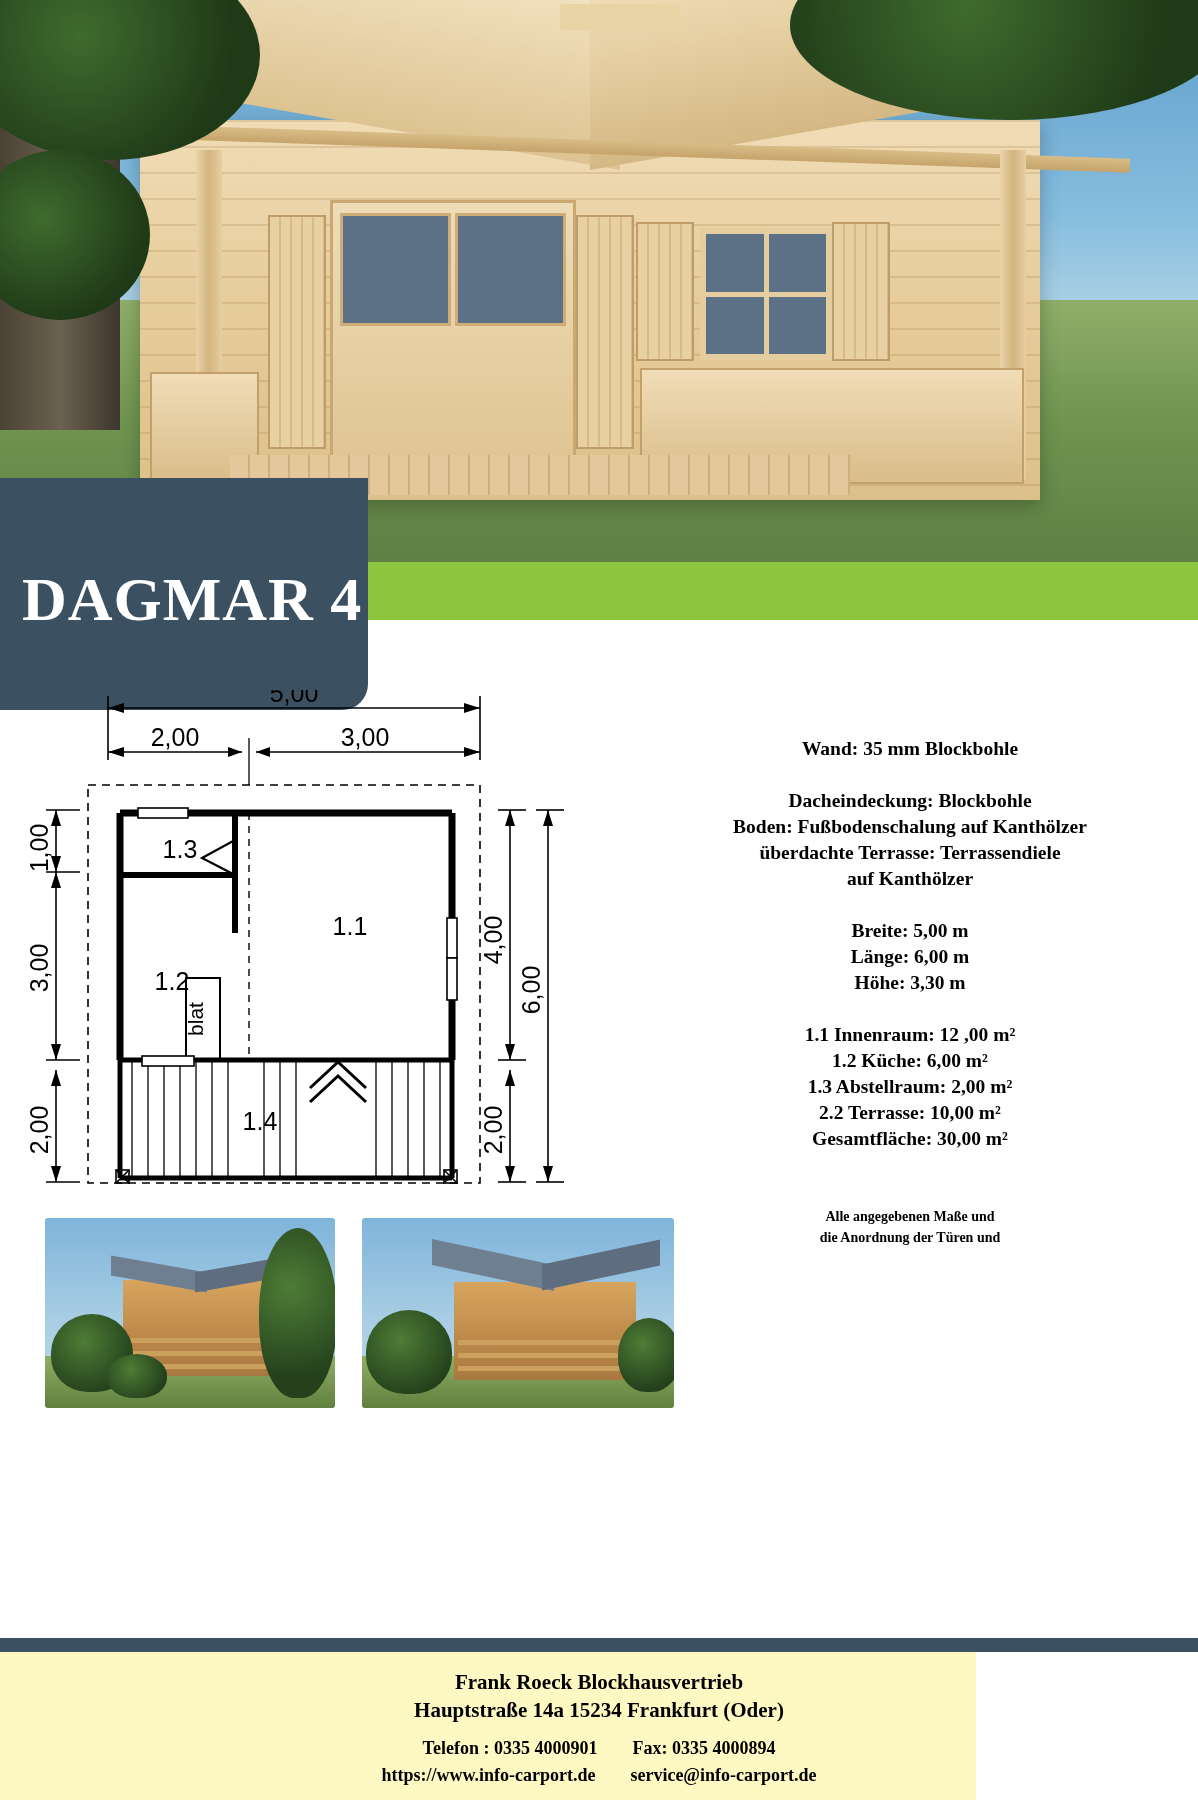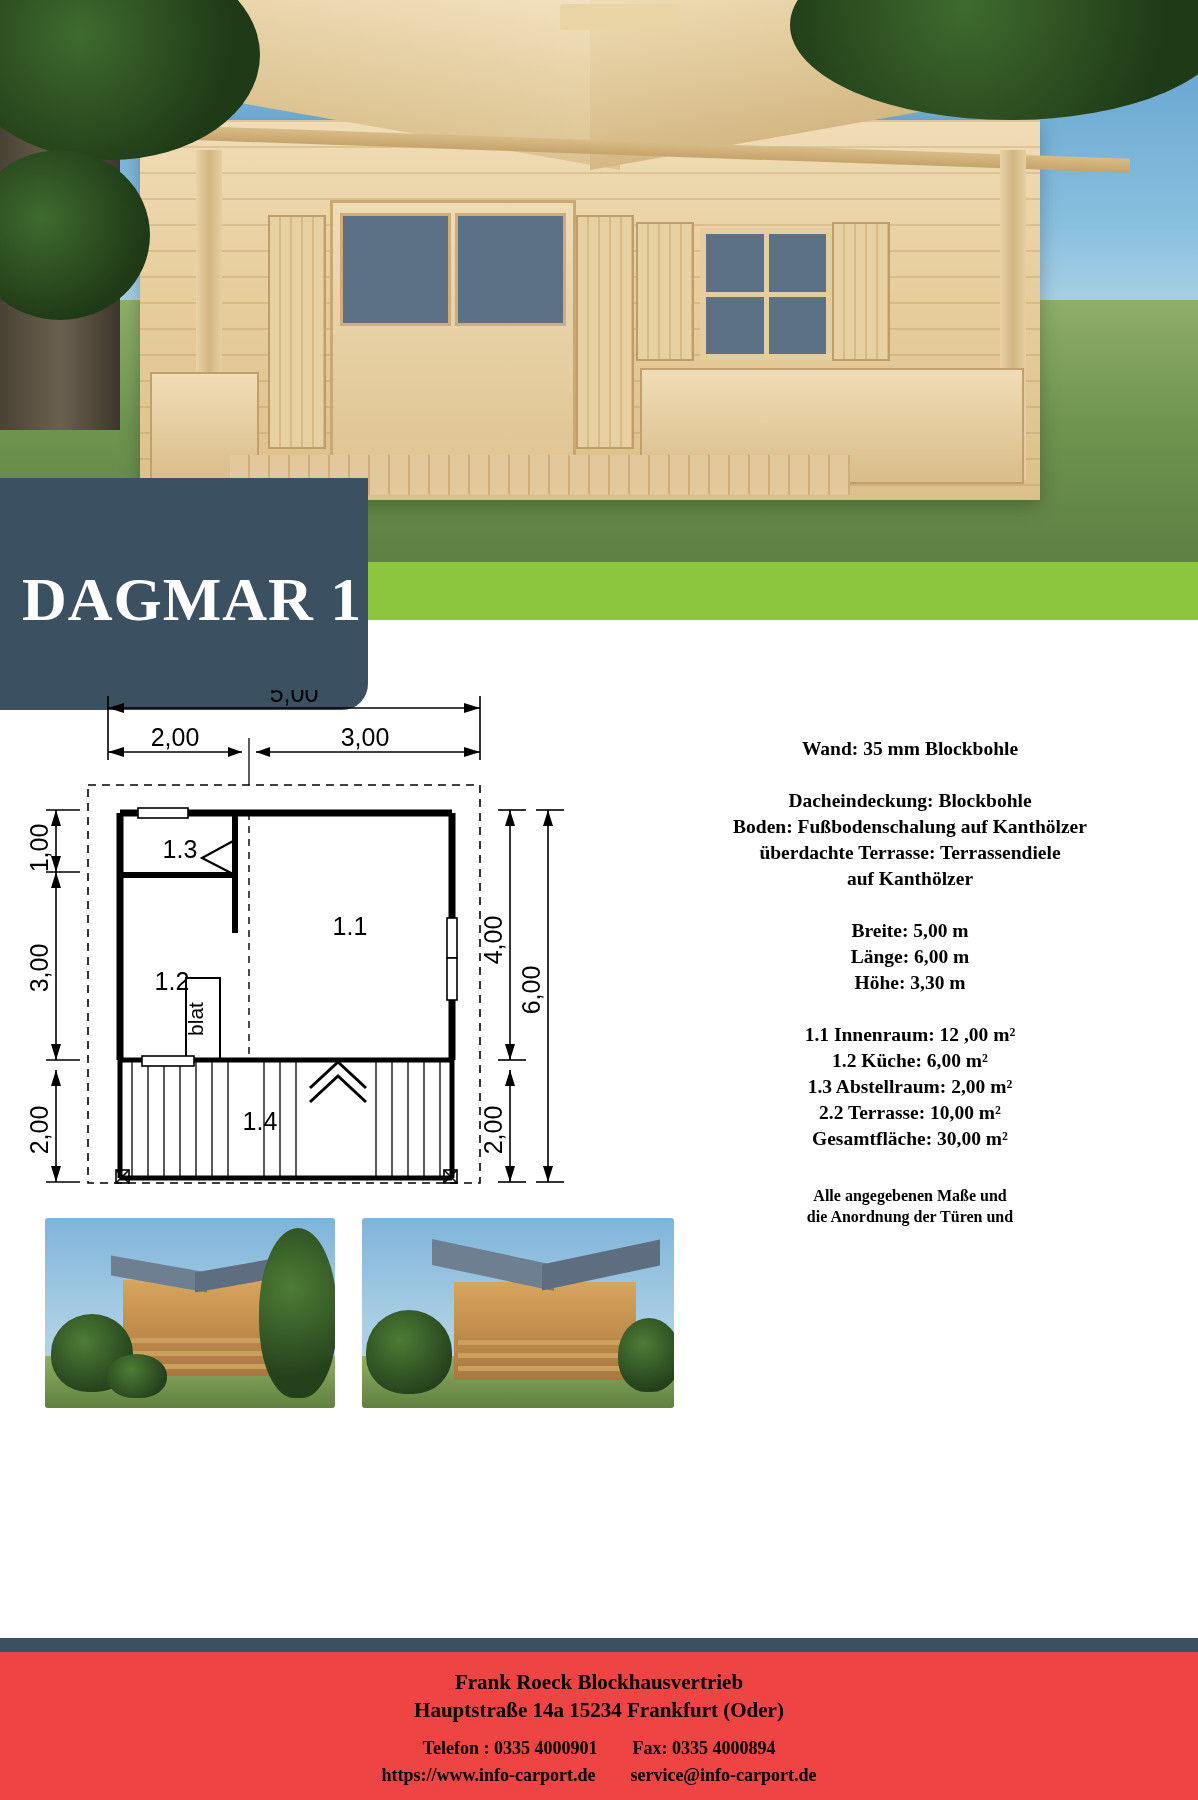--- a/index.html
+++ b/index.html
@@ -68,40 +68,40 @@
 
   
   .plan{position:absolute;left:20px;top:690px;width:600px;height:520px;}
   .plan svg{display:block;}
 
   
   .specs{position:absolute;left:640px;top:736px;width:540px;
     text-align:center;color:#000;}
   .specs .blk{font-weight:bold;font-size:19.5px;line-height:26px;}
   .specs .gap{height:26px;}
-  .specs .note{margin-top:33px;font-weight:bold;font-size:16px;line-height:21px;text-align:center;}
+  .specs .note{margin-top:54px;font-weight:bold;font-size:14px;line-height:21px;text-align:center;}
 
   
   .thumbs{position:absolute;left:0;top:1218px;width:1198px;height:190px;}
   .thumb{position:absolute;top:0;height:190px;overflow:hidden;border-radius:3px;}
   .t1{left:45px;width:290px;}
   .t2{left:362px;width:312px;}
   .th-sky{position:absolute;inset:0;background:linear-gradient(180deg,#7fb4da 0%,#a9cee4 55%,#bcd9e8 100%);}
   .th-ground{position:absolute;left:0;bottom:0;width:100%;height:52px;
     background:linear-gradient(180deg,#8fae64,#60803f);}
   .th-house{position:absolute;background:linear-gradient(180deg,#d8a55f 0%,#c08d4c 50%,#a97840 100%);}
   .th-roofL{position:absolute;background:#6f7f92;}
   .th-roofR{position:absolute;background:#5e6e80;}
   .th-bush{position:absolute;border-radius:50% 50% 45% 45%;
     background:radial-gradient(circle at 40% 35%,#4e7c36,#24411c 75%);}
   .th-rail{position:absolute;background:repeating-linear-gradient(180deg,#caa05c 0 5px,rgba(0,0,0,0) 5px 13px);}
 
   
   .foot-dark{position:absolute;left:0;top:1638px;width:1198px;height:14px;background:#3b5060;}
-  .foot-green{position:absolute;left:0;top:1652px;width:1198px;height:148px;background:#ef4444;}
+  .foot-green{position:absolute;left:0;top:1652px;width:976px;height:148px;background:#fef9c3;}
   .foot-green .l1{position:absolute;left:0;top:18px;width:1198px;text-align:center;
     font-weight:bold;font-size:21px;}
   .foot-green .l2{position:absolute;left:0;top:46px;width:1198px;text-align:center;
     font-weight:bold;font-size:21px;}
   .foot-green .l3{position:absolute;left:0;top:86px;width:1198px;text-align:center;
     font-weight:bold;font-size:18px;}
   .foot-green .l4{position:absolute;left:0;top:113px;width:1198px;text-align:center;
     font-weight:bold;font-size:18px;}
   .foot-green .sp{display:inline-block;width:26px;}
 </style>
@@ -142,21 +142,21 @@
   <div class="deck"></div>
 
   <div class="trunk"></div>
   <div class="foliage" style="left:-40px;top:-50px;width:300px;height:210px;"></div>
   <div class="foliage" style="left:790px;top:-70px;width:440px;height:190px;"></div>
   <div class="foliage" style="left:-30px;top:150px;width:180px;height:170px;"></div>
 </div>
 
 <div class="green-bar"></div>
 <div class="title-plate">
-  <div class="ttl">DAGMAR 1</div>
+  <div class="ttl">DAGMAR 4</div>
 </div>
 
 <div class="plan">
 <svg width="600" height="520" viewBox="0 0 600 520" xmlns="http://www.w3.org/2000/svg">
   <g stroke="#000" fill="none" stroke-width="1.6">
 
     <rect x="68" y="95" width="392" height="398" stroke-dasharray="8 6"></rect>
 
     <line x1="88" y1="18" x2="460" y2="18"></line>
     <line x1="88" y1="6" x2="88" y2="70"></line>

